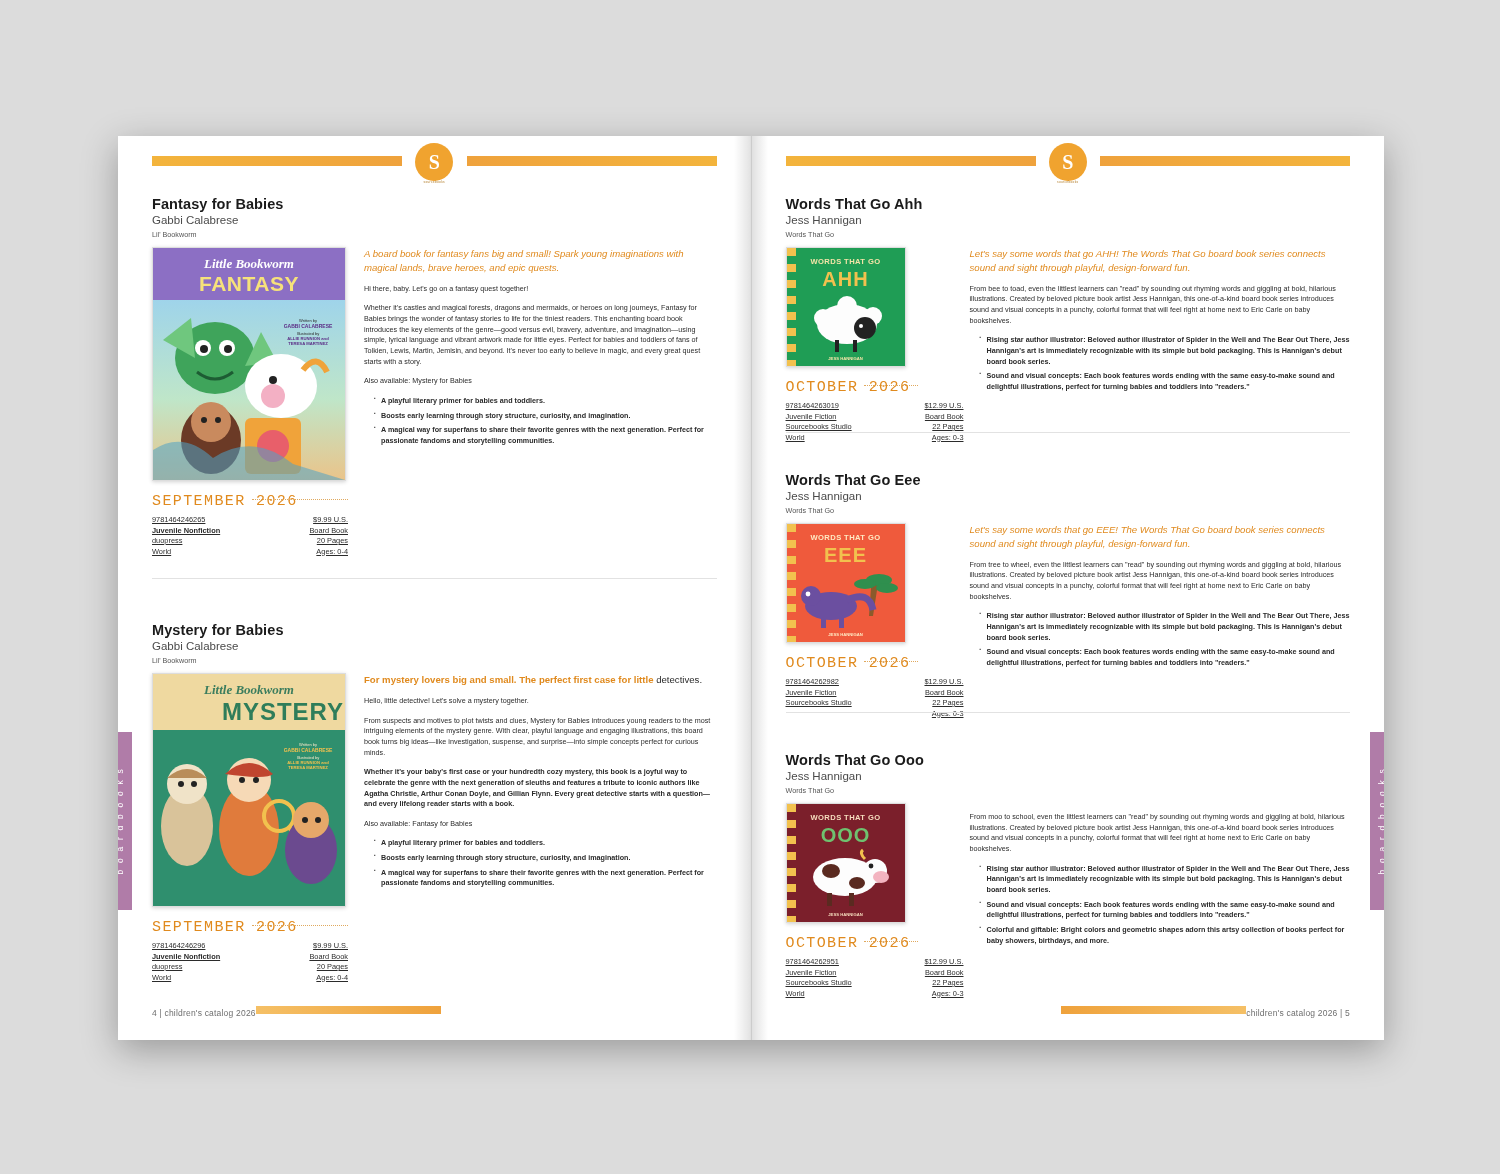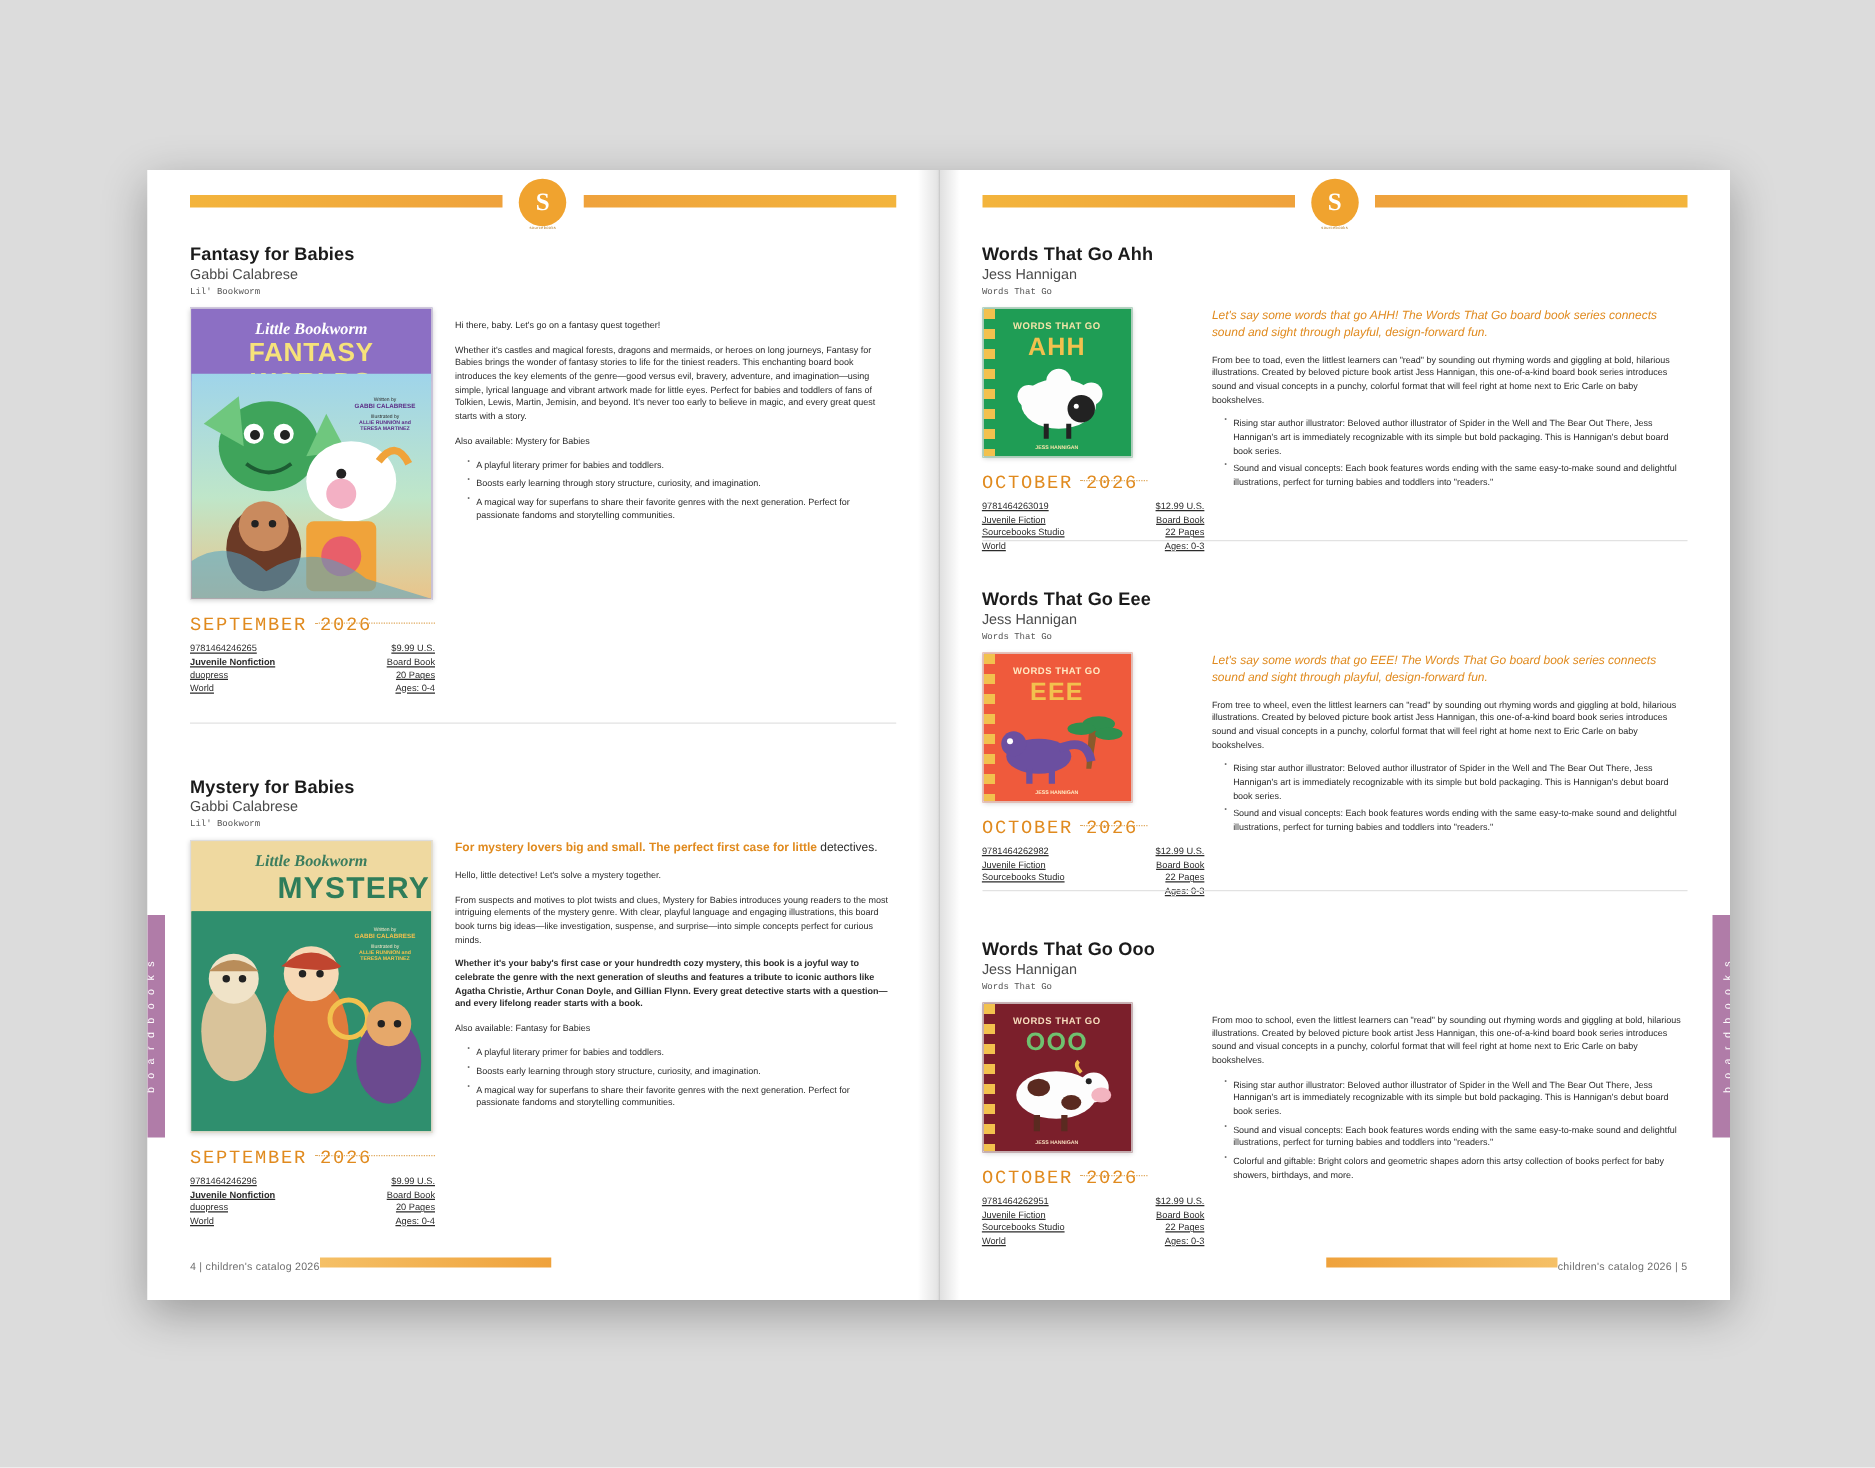--- a/index.html
+++ b/index.html
@@ -56,21 +56,21 @@
   .sidetab.r{right:-10px;}
   .sidetab span{
     writing-mode:vertical-rl;transform:rotate(180deg);
     color:#fff;font-size:8.5px;letter-spacing:2.2px;
   }
 
   
   .entry{position:absolute;left:34px;right:34px;margin-top:16px;}
   .entry-title{font-size:14.5px;color:#1b1b1b;font-weight:bold;letter-spacing:.1px;}
   .entry-author{font-size:11.5px;color:#4a4a4a;margin-top:2px;}
-  .entry-series{font-size:7.2px;color:#555;margin-top:4px;font-family:Liberation Mono, monospace;}
+  .entry-series{font-size:7.2px;color:#555;margin-top:4px;}
 
   .cols{display:flex;margin-top:8px;}
   .col-left{width:196px;flex:none;}
   .col-right{flex:1;padding-left:16px;}
 
   .cover{width:192px;border:1px solid #ddd;box-shadow:0 1px 4px rgba(0,0,0,.18);position:relative;overflow:hidden;}
   .cover.small{width:118px;}
 
   
   .cv{position:relative;width:100%;height:100%;}
@@ -81,21 +81,21 @@
   .pubdate .rule{position:absolute;left:100px;right:0;top:6px;border-top:1px dotted #e0a95e;}
   .pubdate.small .rule{left:78px;}
   .meta{display:flex;justify-content:space-between;margin-top:5px;font-size:7.4px;color:#2b2b2b;line-height:1.42;text-decoration:underline;}
   .meta .rightc{text-align:right;}
 
   .pull{font-size:9.6px;line-height:1.45;color:#e08a1e;font-weight:bold;}
   .pull.italic{font-style:italic;font-weight:normal;}
   .pull em{font-style:italic;}
   .pull .dark{color:#2b2b2b;font-weight:normal;}
   .body-p{font-size:7.2px;line-height:1.48;color:#2b2b2b;margin-top:9px;}
-  ul.bul{margin:9px 0 0 0;padding-left:10px;}
+  ul.bul{margin:9px 0 0 0;padding-left:10px;font-weight:bold;}
   ul.bul li{font-size:7.2px;line-height:1.48;color:#2b2b2b;margin-bottom:4px;list-style:none;position:relative;padding-left:7px;}
   ul.bul li:before{content:"\25AA";position:absolute;left:0;top:-1px;font-size:5px;color:#555;}
 
   .divider{position:absolute;left:34px;right:34px;border-top:1px solid #e2e2e2;}
 </style>
 </head>
 <body>
 
 <div class="stage">
   <div class="spread">
@@ -171,20 +171,21 @@
               <div class="rightc">
                 <div>$9.99 U.S.</div>
                 <div>Board Book</div>
                 <div>20 Pages</div>
                 <div>Ages: 0-4</div>
               </div>
             </div>
           </div>
 
           <div class="col-right">
+            <div class="pull italic">A board book for fantasy fans big and small! Spark young imaginations with magical lands, brave heroes, and epic quests.</div>
             <div class="body-p">Hi there, baby. Let's go on a fantasy quest together!</div>
             <div class="body-p">Whether it's castles and magical forests, dragons and mermaids, or heroes on long journeys, Fantasy for Babies brings the wonder of fantasy stories to life for the tiniest readers. This enchanting board book introduces the key elements of the genre—good versus evil, bravery, adventure, and imagination—using simple, lyrical language and vibrant artwork made for little eyes. Perfect for babies and toddlers of fans of Tolkien, Lewis, Martin, Jemisin, and beyond. It's never too early to believe in magic, and every great quest starts with a story.</div>
             <div class="body-p">Also available: Mystery for Babies</div>
             <ul class="bul">
               <li>A playful literary primer for babies and toddlers.</li>
               <li>Boosts early learning through story structure, curiosity, and imagination.</li>
               <li>A magical way for superfans to share their favorite genres with the next generation. Perfect for passionate fandoms and storytelling communities.</li>
             </ul>
           </div>
         </div>

